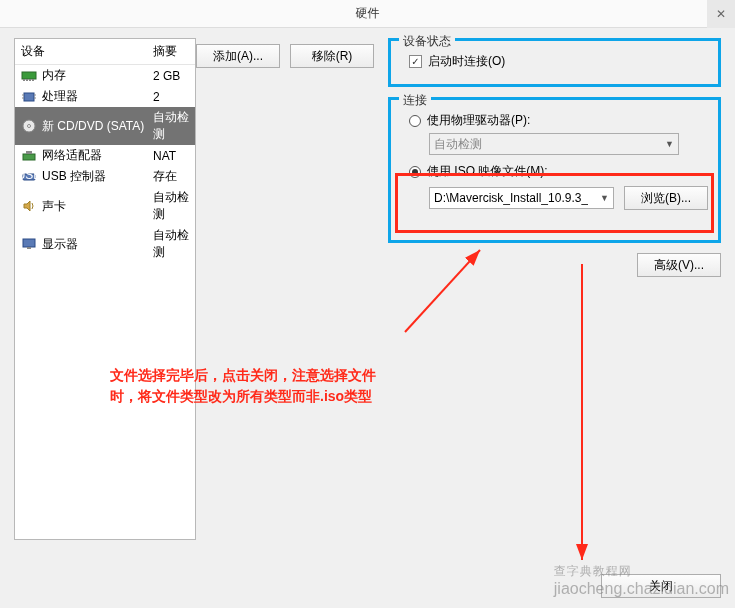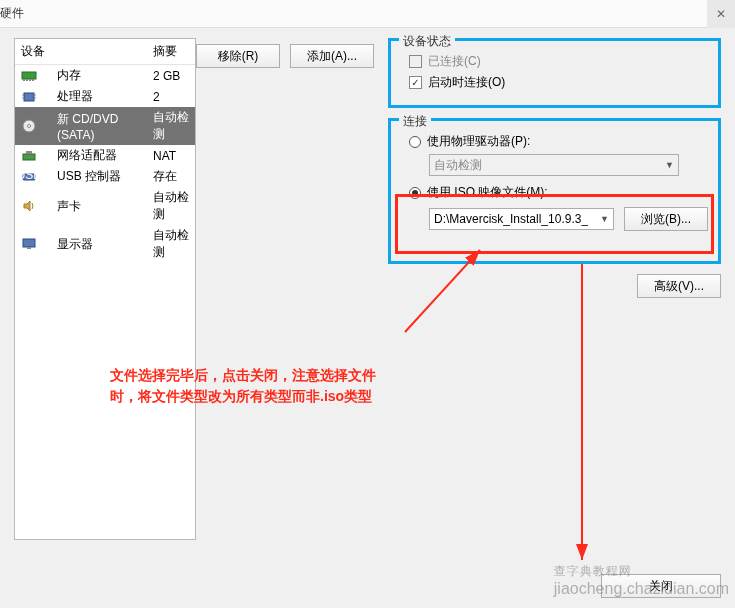--- a/index.html
+++ b/index.html
@@ -1,32 +1,32 @@
 <!DOCTYPE html>
 <html><head>
 <meta charset="utf-8">
 <style>
 * { box-sizing: border-box; font-family: "Microsoft YaHei", "Segoe UI", Tahoma, sans-serif; font-size: 12px; }
 body { margin: 0; background: #f0f0f0; width: 735px; height: 608px; position: relative; overflow: hidden; }
 
-.titlebar { height: 28px; background: #fafafa; border-bottom: 1px solid #ddd; display: flex; align-items: center; justify-content: flex-start; position: relative; }
+.titlebar { height: 28px; background: #fafafa; border-bottom: 1px solid #ddd; display: flex; align-items: center; justify-content: center; position: relative; }
 .titlebar .title { color: #333; }
 .titlebar .close { position: absolute; right: 0; top: 0; width: 28px; height: 28px; display: flex; align-items: center; justify-content: center; color: #666; background: #e8e8e8; }
 
 .content { padding: 10px 14px; display: flex; gap: 14px; }
 
 
 .left { width: 362px; display: flex; flex-direction: row; }
 .hwlist { border: 1px solid #b8b8b8; background: #fff; height: 502px; overflow: hidden; }
 .hdr-row { display: flex; border-bottom: 1px solid #e5e5e5; padding: 4px 6px; }
 .hdr-row .c1 { width: 132px; font-weight: 400; }
 .hdr-row .c2 { flex: 1; font-weight: 400; }
 .row { display: flex; padding: 2px 6px; align-items: center; }
 .row.sel { background: #737373; color: #fff; }
-.row .c1 { width: 132px; display: flex; align-items: center; gap: 20px; }
+.row .c1 { width: 132px; display: flex; align-items: center; gap: 5px; }
 .row .c2 { flex: 1; }
 .icon { width: 16px; height: 14px; display: inline-flex; align-items: center; justify-content: center; }
 
 .btnrow { display: flex; gap: 10px; justify-content: flex-end; margin-top: 6px; }
 .btn { min-width: 84px; height: 24px; border: 1px solid #adadad; background: linear-gradient(#fdfdfd,#ececec); display: inline-flex; align-items: center; justify-content: center; padding: 0 12px; cursor: default; }
 
 
 .right { flex: 1; position: relative; }
 .grp { border: 3px solid #0ea5e9; padding: 8px 10px 10px 10px; margin-bottom: 10px; position: relative; }
 .grp .legend { position: absolute; top: -8px; left: 8px; background: #f0f0f0; padding: 0 4px; color: #333; }
@@ -160,32 +160,28 @@
                   <rect x="6" y="10" width="4" height="2" fill="#888"></rect>
                 </svg>
               </span>
               <span>显示器</span>
             </div>
             <div class="c2">自动检测</div>
           </div>
         </div>
     </div>
     <div class="btnrow">
+      <div class="btn">添加(A)...</div>
       <div class="btn">移除(R)</div>
-      <div class="btn">添加(A)...</div>
     </div>
   </div>
 
   <div class="right">
     <div class="grp">
       <span class="legend">设备状态</span>
-      <div class="checkrow">
-        <span class="checkbox disabled"></span>
-        <span class="lbl disabled">已连接(C)</span>
-      </div>
       <div class="checkrow">
         <span class="checkbox">✓</span>
         <span class="lbl">启动时连接(O)</span>
       </div>
     </div>
 
     <div class="grp" style="padding-bottom:30px;">
       <span class="legend">连接</span>
       <div class="radiorow">
         <span class="radio"></span>

